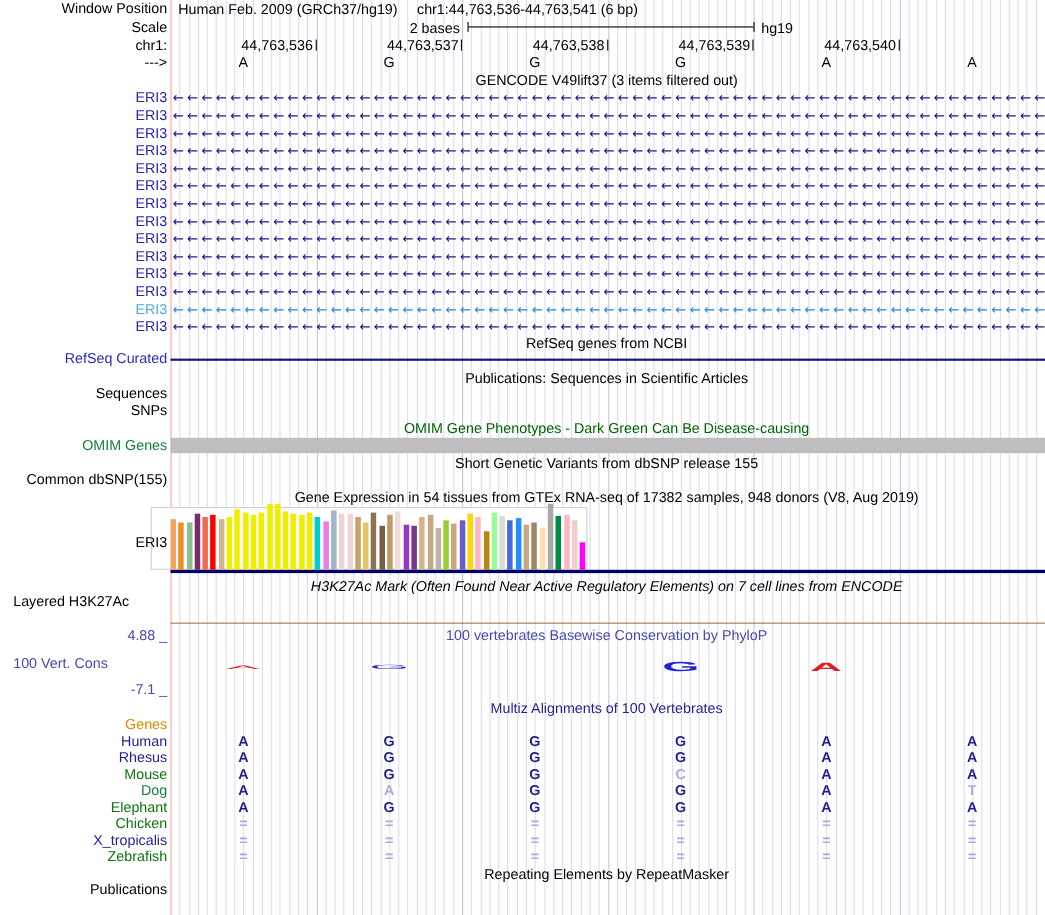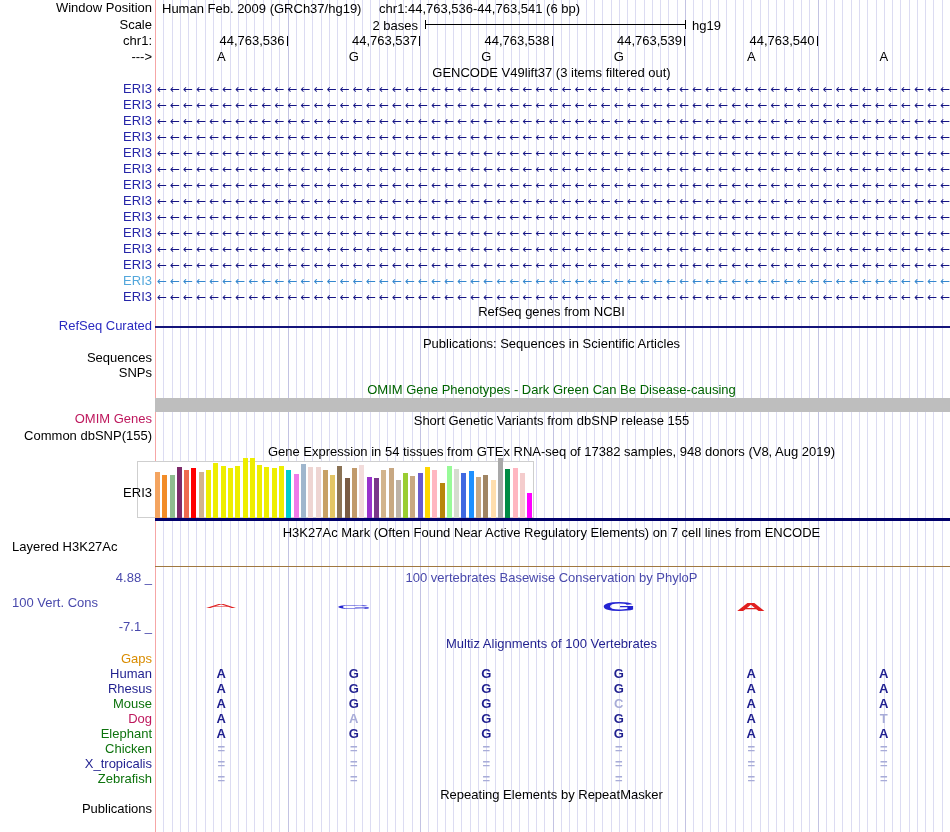--- a/index.html
+++ b/index.html
@@ -62,21 +62,21 @@
 
 <div class="title" style="top:305px;">RefSeq genes from NCBI</div>
 <div class="lbl" style="top:319px;color:#2A2AC0;">RefSeq Curated</div>
 <div class="hline" style="left:155px;right:0;top:326px;height:2px;background:#14147A;"></div>
 
 <div class="title" style="top:337px;">Publications: Sequences in Scientific Articles</div>
 <div class="lbl" style="top:351px;">Sequences</div>
 <div class="lbl" style="top:366px;">SNPs</div>
 
 <div class="title" style="top:383px;color:#006400;">OMIM Gene Phenotypes - Dark Green Can Be Disease-causing</div>
-<div class="lbl" style="top:412px;color:#be185d;">OMIM Genes</div>
+<div class="lbl" style="top:398px;color:#15803d;">OMIM Genes</div>
 <div class="hline" style="left:155px;right:0;top:398px;height:14px;background:#BEBEBE;"></div>
 
 <div class="title" style="top:414px;">Short Genetic Variants from dbSNP release 155</div>
 <div class="lbl" style="top:429px;">Common dbSNP(155)</div>
 
 <div class="title" style="top:445px;">Gene Expression in 54 tissues from GTEx RNA-seq of 17382 samples, 948 donors (V8, Aug 2019)</div>
 <div class="gtex-box"></div>
 <div class="lbl" style="top:486px;">ERI3</div>
 <div class="gtex-bars" id="gtexBars">
     <div class="bar" style="background: rgb(244, 164, 96); height: 46px;"></div>
@@ -127,31 +127,31 @@
     <div class="bar" style="background: rgb(160, 133, 99); height: 43px;"></div>
     <div class="bar" style="background: rgb(255, 222, 173); height: 38px;"></div>
     <div class="bar" style="background: rgb(169, 169, 169); height: 60px;"></div>
     <div class="bar" style="background: rgb(0, 139, 69); height: 49px;"></div>
     <div class="bar" style="background: rgb(255, 182, 193); height: 50px;"></div>
     <div class="bar" style="background: rgb(244, 204, 204); height: 45px;"></div>
     <div class="bar" style="background: rgb(255, 0, 255); height: 25px;"></div>
   </div>
 <div class="hline" style="left:155px;right:0;top:518px;height:3px;background:#00006B;"></div>
 
-<div class="title" style="top:526px;">H3K27Ac Mark (Often Found Near Active Regulatory Elements) on 7 cell lines from ENCODE</div>
+<div class="title" style="top:526px;font-style:italic;">H3K27Ac Mark (Often Found Near Active Regulatory Elements) on 7 cell lines from ENCODE</div>
 <div class="lbl-left" style="top:540px;">Layered H3K27Ac</div>
 <div class="hline" style="left:155px;right:0;top:566px;height:1px;background:#A07840;"></div>
 
 <div class="lbl" style="top:571px;color:#4949AC;">4.88 _</div>
 <div class="title" style="top:571px;color:#4949AC;">100 vertebrates Basewise Conservation by PhyloP</div>
 <div class="lbl-left" style="top:596px;color:#4949AC;">100 Vert. Cons</div>
 <div class="lbl" style="top:620px;color:#4949AC;">-7.1 _</div>
 
 <div class="title" style="top:637px;color:#1F1F8F;">Multiz Alignments of 100 Vertebrates</div>
-<div class="lbl" style="top:652px;color:#D98C00;">Gaps</div>
+<div class="lbl" style="top:652px;color:#D98C00;">Genes</div>
 
 <div class="title" style="top:788px;">Repeating Elements by RepeatMasker</div>
 <div class="lbl" style="top:802px;">Publications</div>
 
 <div class="grid-line" style="left: 163.3px; background: rgb(220, 220, 242);"></div>
 <div class="grid-line" style="left: 171.6px; background: rgb(220, 220, 242);"></div>
 <div class="grid-line" style="left: 179.8px; background: rgb(220, 220, 242);"></div>
 <div class="grid-line" style="left: 188.1px; background: rgb(220, 220, 242);"></div>
 <div class="grid-line" style="left: 196.4px; background: rgb(220, 220, 242);"></div>
 <div class="grid-line" style="left: 204.7px; background: rgb(220, 220, 242);"></div>
@@ -335,21 +335,21 @@
 <div class="aln-letter" style="left: 618.75px; top: 682px; color: rgb(31, 31, 143);">G</div>
 <div class="aln-letter" style="left: 751.25px; top: 682px; color: rgb(31, 31, 143);">A</div>
 <div class="aln-letter" style="left: 883.75px; top: 682px; color: rgb(31, 31, 143);">A</div>
 <div class="lbl" style="top: 697px; color: rgb(13, 115, 13);">Mouse</div>
 <div class="aln-letter" style="left: 221.25px; top: 697px; color: rgb(31, 31, 143);">A</div>
 <div class="aln-letter" style="left: 353.75px; top: 697px; color: rgb(31, 31, 143);">G</div>
 <div class="aln-letter" style="left: 486.25px; top: 697px; color: rgb(31, 31, 143);">G</div>
 <div class="aln-letter" style="left: 618.75px; top: 697px; color: rgb(168, 172, 216);">C</div>
 <div class="aln-letter" style="left: 751.25px; top: 697px; color: rgb(31, 31, 143);">A</div>
 <div class="aln-letter" style="left: 883.75px; top: 697px; color: rgb(31, 31, 143);">A</div>
-<div class="lbl" style="top: 712px; color: #be185d;">Dog</div>
+<div class="lbl" style="top: 712px; color: #15803d;">Dog</div>
 <div class="aln-letter" style="left: 221.25px; top: 712px; color: rgb(31, 31, 143);">A</div>
 <div class="aln-letter" style="left: 353.75px; top: 712px; color: rgb(168, 172, 216);">A</div>
 <div class="aln-letter" style="left: 486.25px; top: 712px; color: rgb(31, 31, 143);">G</div>
 <div class="aln-letter" style="left: 618.75px; top: 712px; color: rgb(31, 31, 143);">G</div>
 <div class="aln-letter" style="left: 751.25px; top: 712px; color: rgb(31, 31, 143);">A</div>
 <div class="aln-letter" style="left: 883.75px; top: 712px; color: rgb(168, 172, 216);">T</div>
 <div class="lbl" style="top: 727px; color: rgb(13, 115, 13);">Elephant</div>
 <div class="aln-letter" style="left: 221.25px; top: 727px; color: rgb(31, 31, 143);">A</div>
 <div class="aln-letter" style="left: 353.75px; top: 727px; color: rgb(31, 31, 143);">G</div>
 <div class="aln-letter" style="left: 486.25px; top: 727px; color: rgb(31, 31, 143);">G</div>

